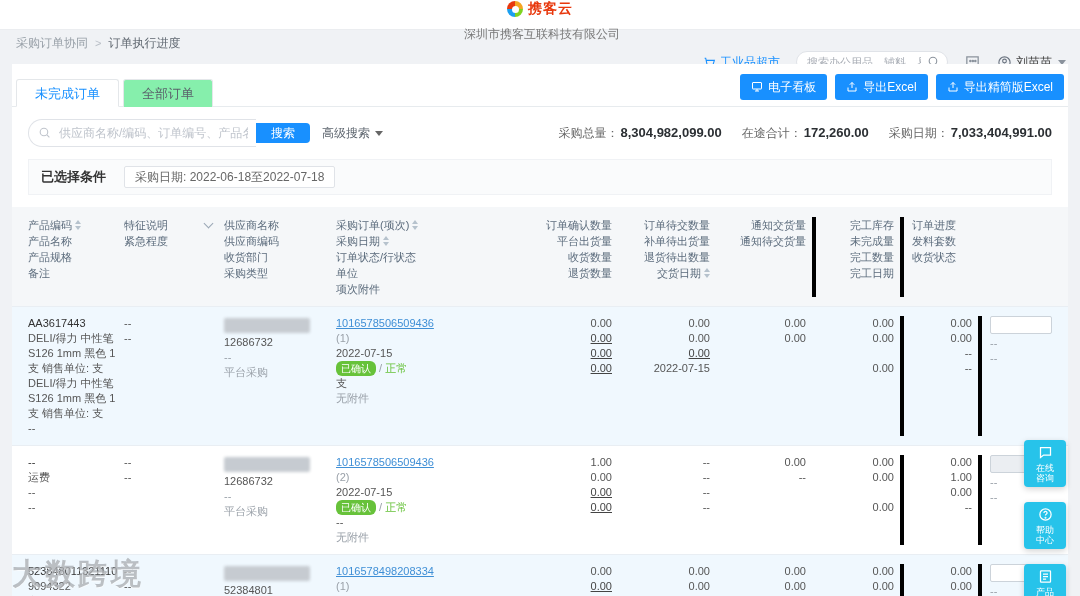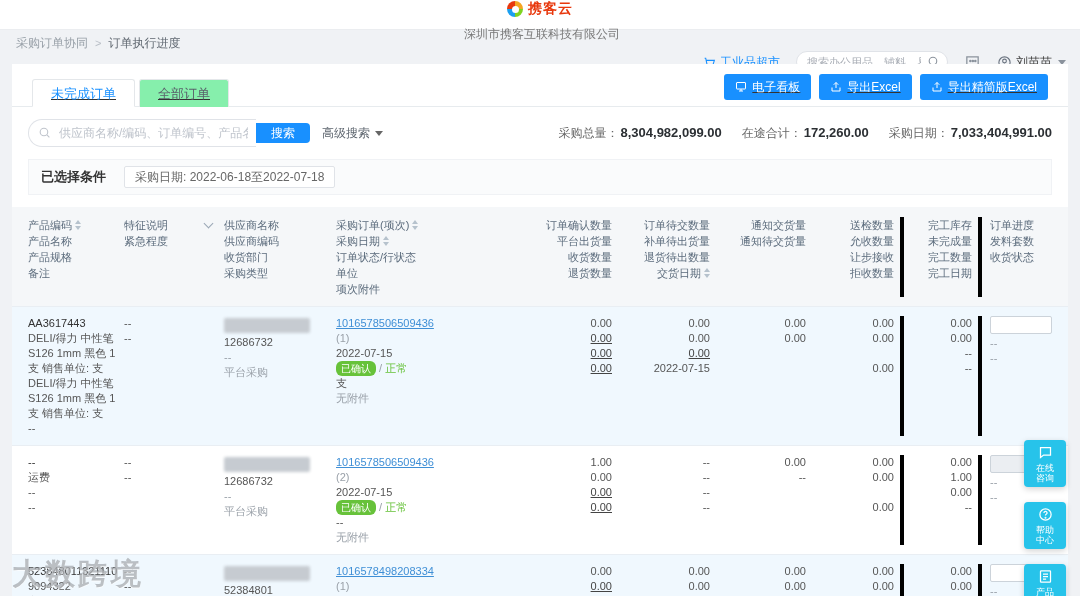--- a/index.html
+++ b/index.html
@@ -34,21 +34,21 @@
 
   
   .breadcrumb { height:26px; display:flex; align-items:center; gap:7px; padding:0 16px;
     font-size:12px; color:#98a0a8; }
   .breadcrumb .cur { color:#5f6770; }
   .breadcrumb .sep { color:#b8bec6; font-size:11px; }
 
   
   .card { background:#fff; margin:8px 12px 0; height:532px; overflow:hidden; position:relative; }
 
-  .tabbar { display:flex; align-items:flex-end; padding:10px 20px 0; border-bottom:1px solid #e7ebee;text-decoration:underline; }
+  .tabbar { display:flex; align-items:flex-end; padding:10px 4px 0; border-bottom:1px solid #e7ebee; }
   .tabs { display:flex; gap:4px; }
   .tab { height:28px; line-height:27px; padding:0 18px; font-size:13px; color:#5a626b;
     background:#86efac; border:1px solid #e4e7ea; border-bottom:none; border-radius:3px 3px 0 0;
     cursor:pointer; margin-bottom:-1px; }
   .tab.active { background:#fff; color:#1890ff; border-bottom:1px solid #fff; }
   .toolbar { margin-left:auto; display:flex; gap:8px; margin-bottom:6px; }
   .btn-blue { background:#1890ff; color:#fff; border:none; border-radius:3px; height:26px;
     padding:0 11px; font-size:12px; display:flex; align-items:center; gap:5px; cursor:pointer;
     font-family:inherit; }
   .bicon { display:flex; }
@@ -339,34 +339,20 @@
           </div>
         </div>
         <div class="hcell num">
           <div class="hline">
             <span>通知交货量</span>
           </div>
           <div class="hline">
             <span>通知待交货量</span>
           </div>
         </div>
-        <div class="hcell num">
-          <div class="hline">
-            <span>送检数量</span>
-          </div>
-          <div class="hline">
-            <span>允收数量</span>
-          </div>
-          <div class="hline">
-            <span>让步接收</span>
-          </div>
-          <div class="hline">
-            <span>拒收数量</span>
-          </div>
-        </div>
         <div class="hcell num b-left">
           <div class="hline">
             <span>完工库存</span>
           </div>
           <div class="hline">
             <span>未完成量</span>
           </div>
           <div class="hline">
             <span>完工数量</span>
           </div>

